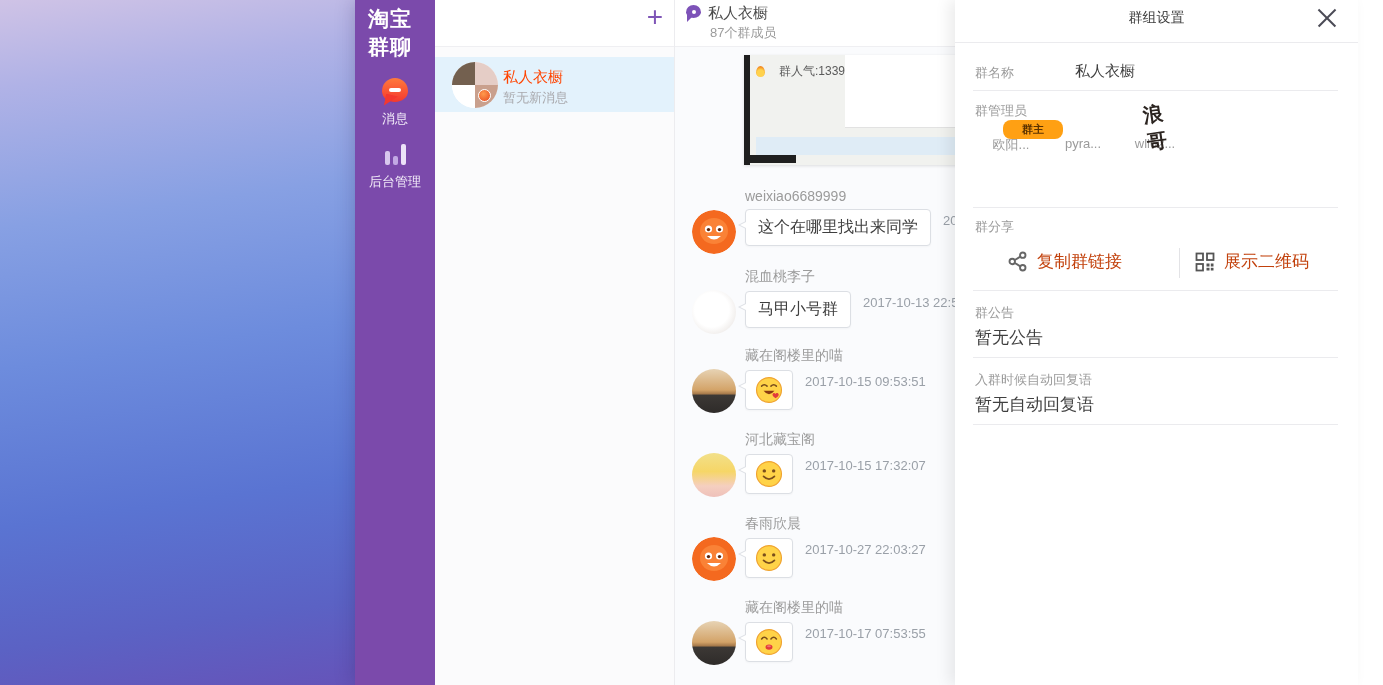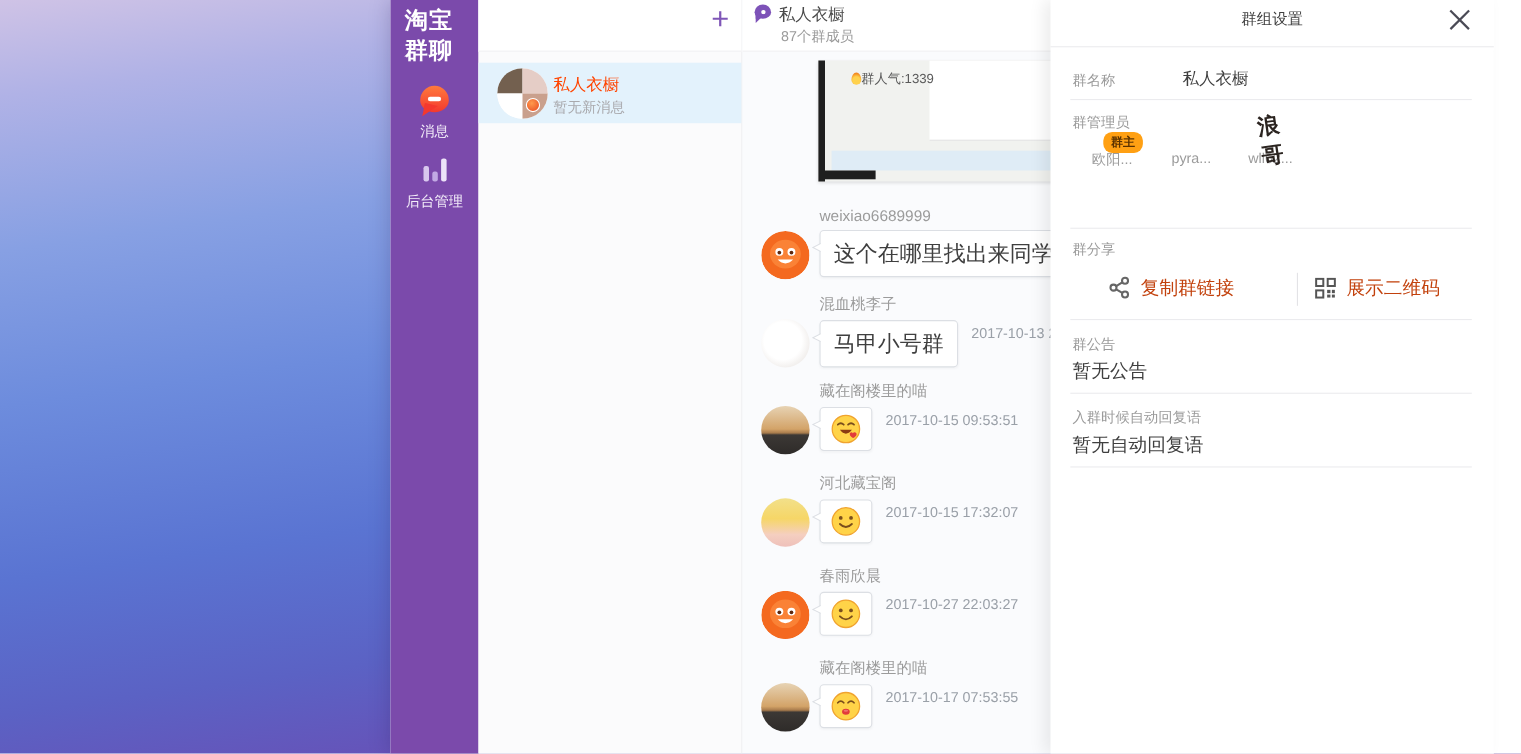--- a/index.html
+++ b/index.html
@@ -51,34 +51,34 @@
     border:4px solid transparent; border-top-color:#7d52b8; border-left-color:#7d52b8; }
   .head-ico .dot { position:absolute; left:5.5px; top:4.5px; width:4px; height:4px; background:#fff; border-radius:50%; }
   .chat-title { position:absolute; left:33px; top:4px; font-size:15px; color:#4a4a4a; }
   .chat-head .ico-wrap { position:absolute; left:11px; top:4px; }
   .chat-members { position:absolute; left:35px; top:24px; font-size:13px; color:#9b9b9b; }
 
   
   .img-msg { position:absolute; left:69px; top:55px; width:214px; height:110px;
     background:#f1f2ef; border-left:6px solid #1f1f1f; box-shadow:0 1px 3px rgba(0,0,0,.12); overflow:hidden; }
   .img-msg .white-pane { position:absolute; left:95px; top:0; right:0; height:73px; background:#fff; border-bottom:1px solid #e2e2e2; }
-  .img-msg .cap { position:absolute; left:24px; top:8px; font-size:12px; color:#5a5a5a; display:flex; align-items:center; gap:0; }
+  .img-msg .cap { position:absolute; left:6px; top:8px; font-size:12px; color:#5a5a5a; display:flex; align-items:center; gap:14px; }
   .flame { display:inline-block; width:9px; height:11px; background:radial-gradient(circle at 50% 65%,#ffd24d 0 40%,#f59324 70%,#ec6c1d 100%);
     border-radius:50% 50% 50% 50%/60% 60% 40% 40%; }
   .img-msg .blue-strip { position:absolute; left:6px; right:0; bottom:10px; height:18px; background:#dfecf6; }
   .img-msg .black-bar { position:absolute; left:0; bottom:2px; width:46px; height:8px; background:#1f1f1f; }
 
   
   .msg { position:absolute; left:17px; right:0; }
   .m1{ top:185px; } .m2{ top:265px; } .m3{ top:344px; } .m4{ top:428px; } .m5{ top:512px; } .m6{ top:596px; }
   .msg .avatar { position:absolute; left:0; top:25px; width:44px; height:44px; border-radius:50%; overflow:hidden; }
   .msg .sender { margin-left:53px; padding-top:3px; font-size:14px; color:#9b9b9b; }
   .msg .line { margin-left:53px; margin-top:5px; display:flex; align-items:flex-start; gap:12px; }
   .bubble { position:relative; background:#fff; border:1px solid #dcdfe4; border-radius:4px;
-    padding:7px 12px; font-size:20px; color:#3f3f3f; white-space:nowrap; box-shadow:0 1px 2px rgba(0,0,0,.03); }
+    padding:7px 12px; font-size:16px; color:#3f3f3f; white-space:nowrap; box-shadow:0 1px 2px rgba(0,0,0,.03); }
   .bubble::before { content:''; position:absolute; left:-8px; top:11px;
     border:4px solid transparent; border-right:8px solid #dcdfe4; border-left:0; }
   .bubble::after { content:''; position:absolute; left:-6.5px; top:11px;
     border:4px solid transparent; border-right:8px solid #fff; border-left:0; }
   .bubble.emoji { padding:5px 9px; line-height:0; }
   .time { font-size:13px; color:#9aa0a8; padding-top:4px; white-space:nowrap; }
 
   
   .av-cat   { background:linear-gradient(180deg,#e7d3b4 0%,#d3a368 48%,#a87b4c 56%,#3c3835 60%,#2e2b29 100%); }
   .av-dog   { background:radial-gradient(circle at 45% 45%,#ffffff 0 50%,#f0edeb 75%,#dfdad6 100%); }
@@ -97,21 +97,21 @@
   .close::before,.close::after { content:''; position:absolute; left:-1px; top:10px; width:24px; height:1.8px; background:#4a4a55; }
   .close::before{ transform:rotate(45deg);} .close::after{ transform:rotate(-45deg);}
   .p-div { position:absolute; height:1px; background:#ebebee; }
   .lab { position:absolute; font-size:13px; color:#9b9b9b; }
   .val { position:absolute; font-size:15px; color:#3f3f3f; }
   .big { font-size:17px; }
   .adm { position:absolute; top:128px; width:46px; text-align:center; }
   .adm .pic { width:46px; height:46px; border-radius:50%; overflow:hidden; margin:0 auto; }
   .adm .an { display:block; margin-top:8px; font-size:13px; color:#9b9b9b; }
   .owner-badge { position:absolute; left:48px; top:120px; z-index:3; background:#ffa013; color:#5b3200;
-    font-size:11px; font-weight:bold; padding:2px 7px; border-radius:8px; }
+    font-size:11px; font-weight:bold; padding:2px 19px; border-radius:8px; }
   .share-btn { position:absolute; top:250px; display:flex; align-items:center; gap:9px;
     font-size:17px; color:#c2410c; cursor:pointer; }
   .vsep { position:absolute; left:224px; top:248px; width:1px; height:30px; background:#e3e3e6; }
 </style>
 </head>
 <body>
 
 <div class="wallpaper"></div>
 
 <div class="app">

